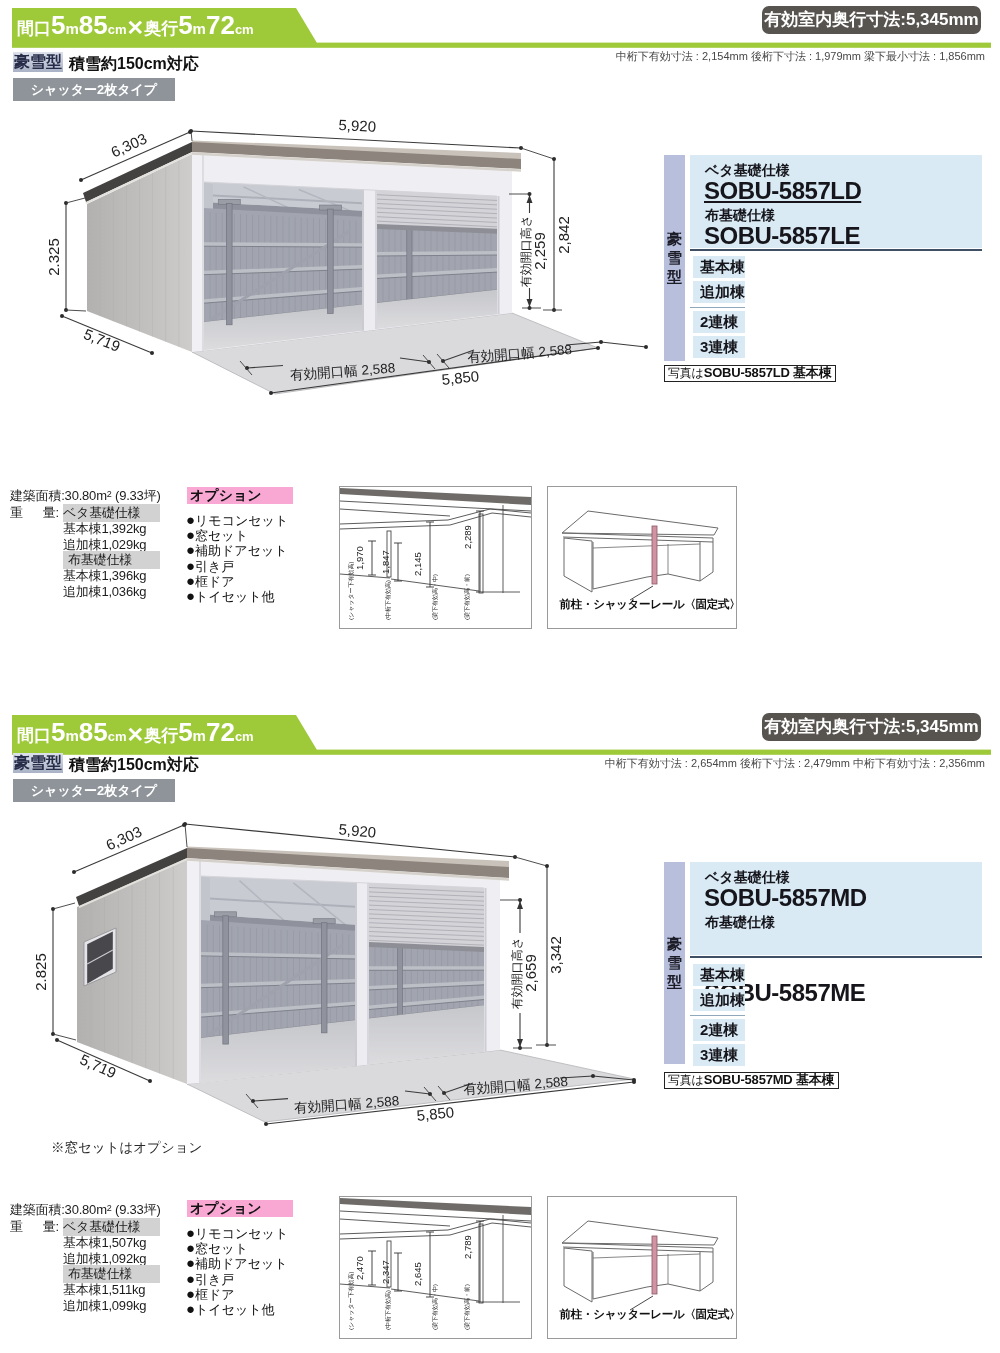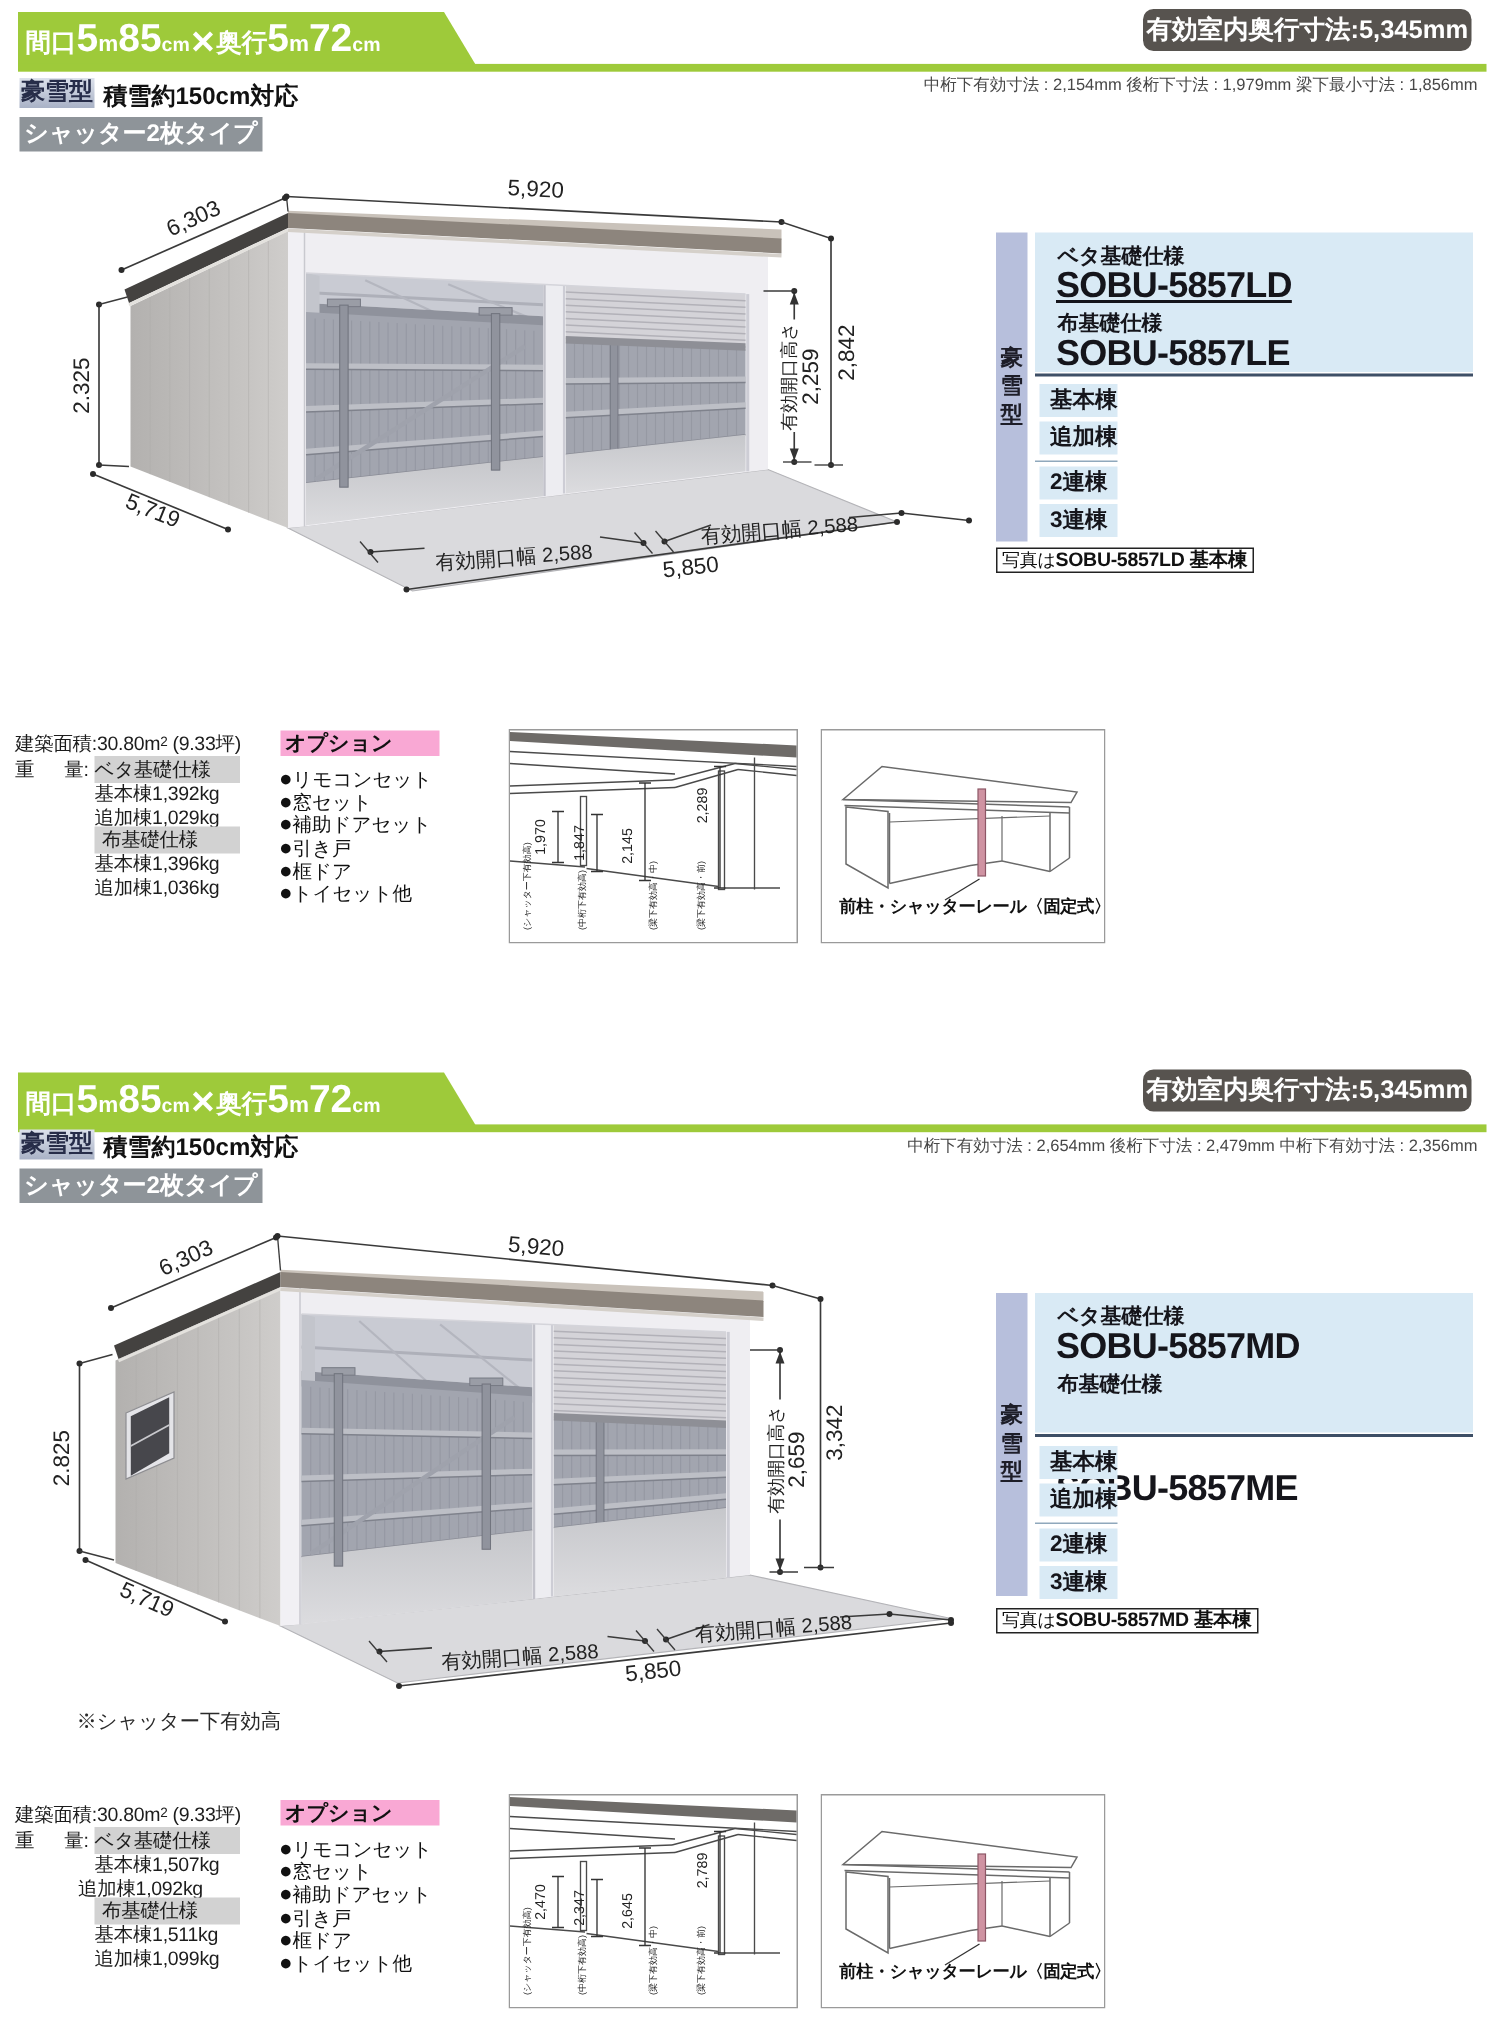--- a/index.html
+++ b/index.html
@@ -1,21 +1,21 @@
 <!DOCTYPE html>
 <html><head><meta charset="utf-8">
 <style>
 html,body{margin:0;padding:0;background:#ffffff;}
 body{width:1000px;height:1353px;position:relative;font-family:"Liberation Sans",sans-serif;overflow:hidden;}
 .abs{position:absolute;}
 .gbar-text{color:#fff;font-weight:bold;white-space:nowrap;}
 .darkbox{background:#57534f;border-radius:7px;color:#fff;font-weight:bold;text-align:center;}
 .smalltxt{color:#474747;font-size:11px;white-space:nowrap;}
 .badge1{background:linear-gradient(#dde2ec,#a9b2c6);color:#272d49;font-weight:bold;font-size:16px;text-align:center;line-height:20px;}
-.badge2{background:#8e9499;color:#fff;font-weight:bold;font-size:16px;text-align:center;line-height:23px;white-space:nowrap;}
+.badge2{background:#8e9499;color:#fff;font-weight:bold;font-size:13px;text-align:center;line-height:23px;white-space:nowrap;}
 .seki{color:#111;font-weight:bold;font-size:16px;white-space:nowrap;}
 .spec{font-size:13px;color:#1c1c1c;white-space:nowrap;letter-spacing:-0.2px;}
 .gray-tag{background:#d2d2d2;}
 .opt-title{background:#f9a8d4;color:#111;font-weight:bold;font-size:14px;line-height:17px;padding-left:3px;}
 .opt-item{font-size:13px;color:#111;white-space:nowrap;}
 .caption-box{border:1px solid #222;background:#fff;font-size:12px;color:#111;white-space:nowrap;letter-spacing:-0.2px;}
 .ib-small{font-size:14px;color:#15151b;font-weight:bold;}
 .ib-big{font-size:24px;color:#15151b;font-weight:bold;letter-spacing:-0.5px;}
 .ib-row{background:#d9eaf5;font-size:15px;color:#15151b;font-weight:bold;padding-left:7px;}
 </style></head>
@@ -562,21 +562,21 @@
 <text x="501" y="158" font-size="12" fill="#222" text-anchor="middle" font-weight="normal" transform="rotate(-90 501 158)">有効開口高さ</text>
 <text x="516" y="158" font-size="15" fill="#222" text-anchor="middle" font-weight="normal" transform="rotate(-90 516 158)">2,659</text>
 
 <line x1="527" y1="51" x2="527" y2="230" stroke="#3a3a3a" stroke-width="1.1"></line>
 <circle cx="527" cy="51" r="2.0" fill="#2b2b2b"></circle>
     <circle cx="527" cy="230" r="2.0" fill="#2b2b2b"></circle>
 <line x1="516" y1="230" x2="536" y2="230" stroke="#3a3a3a" stroke-width="0.9"></line>
 <text x="541" y="140" font-size="15" fill="#222" text-anchor="middle" font-weight="normal" transform="rotate(-90 541 140)">3,342</text>
 </svg>
 
-<div class="abs" style="left:51px;top:1139px;font-size:13.5px;color:#2a2a2a;">※シャッター下有効高</div>
+<div class="abs" style="left:51px;top:1139px;font-size:13.5px;color:#2a2a2a;">※窓セットはオプション</div>
 
 <div class="abs" style="left:664px;top:862px;width:21px;height:202px;background:#b7bfdc;"></div>
 <div class="abs" style="left:664px;top:934px;width:21px;font-size:15px;font-weight:bold;color:#1d1d28;text-align:center;line-height:19px;">豪<br>雪<br>型</div>
 
 <div class="abs" style="left:690px;top:862px;width:292px;height:93px;background:#d9eaf5;"></div>
 <div class="abs ib-small" style="left:705px;top:869px;">ベタ基礎仕様</div>
 <div class="abs ib-big" style="left:704px;top:884px;">SOBU-5857MD</div>
 <div class="abs ib-small" style="left:705px;top:914px;">布基礎仕様</div>
 <div class="abs ib-big" style="left:704px;top:979px;">SOBU-5857ME</div>
 
@@ -587,21 +587,21 @@
 <div class="abs ib-row" style="left:693px;top:1019px;width:45px;height:22px;line-height:22px;">2連棟</div>
 <div class="abs ib-row" style="left:693px;top:1044px;width:45px;height:22px;line-height:22px;">3連棟</div>
 <div class="abs" style="left:690px;top:1015px;width:55px;height:1px;background:#8fa8bc;"></div>
 
 <div class="abs caption-box" style="left:664px;top:1072px;height:14px;line-height:14px;padding:0 4px 1px 3px;">写真は<b style="font-size:13px;">SOBU-5857MD 基本棟</b></div>
 
 <div class="abs spec" style="left:10px;top:1201px;">建築面積:30.80m<span style="font-size:9px;vertical-align:3px;">2</span> (9.33坪)</div>
 <div class="abs spec" style="left:10px;top:1218px;">重<span style="display:inline-block;width:20px;"></span>量:</div>
 <div class="abs spec gray-tag" style="left:63px;top:1218px;width:97px;">ベタ基礎仕様</div>
 <div class="abs spec" style="left:63px;top:1234px;">基本棟1,507kg</div>
-<div class="abs spec" style="left:52px;top:1250px;">追加棟1,092kg</div>
+<div class="abs spec" style="left:63px;top:1250px;">追加棟1,092kg</div>
 <div class="abs spec gray-tag" style="left:63px;top:1265px;width:97px;"><span style="padding-left:5px;">布基礎仕様</span></div>
 <div class="abs spec" style="left:63px;top:1281px;">基本棟1,511kg</div>
 <div class="abs spec" style="left:63px;top:1297px;">追加棟1,099kg</div>
 
 <div class="abs opt-title" style="left:187px;top:1200px;width:103px;height:17px;">オプション</div>
 <div class="abs opt-item" style="left:186px;top:1224px;"><span style="font-size:15px;">●</span>リモコンセット</div>
 <div class="abs opt-item" style="left:186px;top:1239.2px;"><span style="font-size:15px;">●</span>窓セット</div>
 <div class="abs opt-item" style="left:186px;top:1254.4px;"><span style="font-size:15px;">●</span>補助ドアセット</div>
 <div class="abs opt-item" style="left:186px;top:1269.6000000000001px;"><span style="font-size:15px;">●</span>引き戸</div>
 <div class="abs opt-item" style="left:186px;top:1284.8000000000002px;"><span style="font-size:15px;">●</span>框ドア</div>

